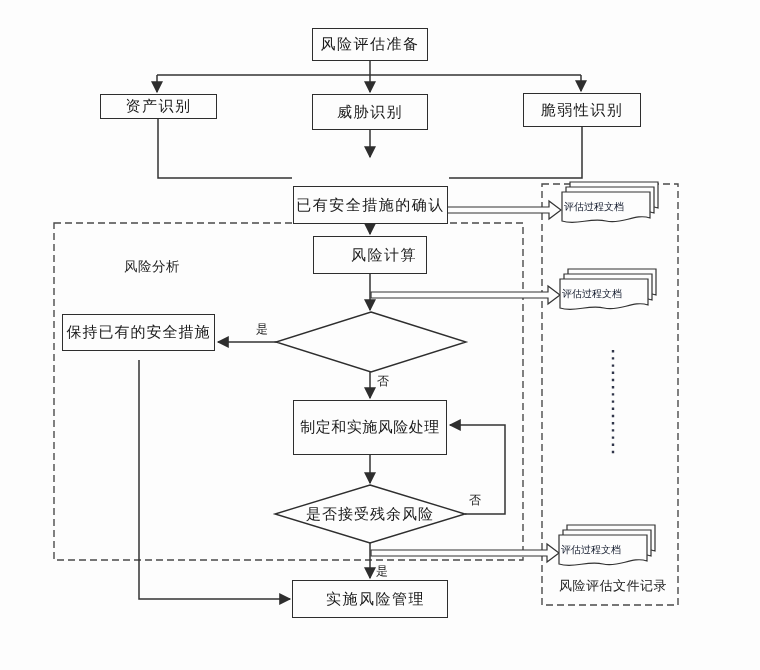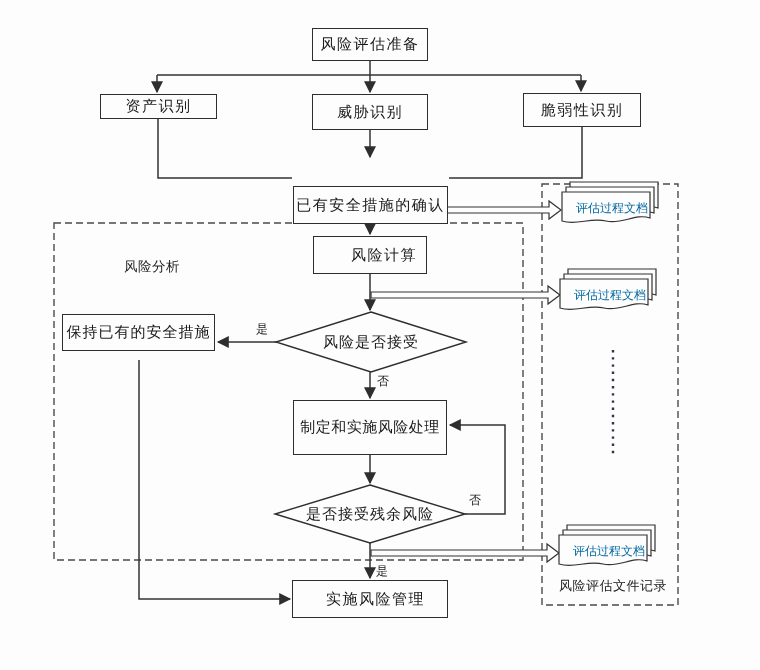--- a/index.html
+++ b/index.html
@@ -24,22 +24,22 @@
     position:absolute;z-index:3;display:flex;align-items:center;justify-content:center;
     font-size:15px;letter-spacing:1px;white-space:nowrap;background:transparent;
   }
   .slabel{
     position:absolute;z-index:3;font-size:12px;letter-spacing:0;white-space:nowrap;
   }
   .rlabel{
     position:absolute;z-index:3;font-size:13px;letter-spacing:0.5px;white-space:nowrap;text-align:right;
   }
   .doclabel{
-    position:absolute;z-index:3;font-size:12px;letter-spacing:0;white-space:nowrap;
-    text-align:right;color:#0369a1;
+    position:absolute;z-index:3;font-size:10px;letter-spacing:0;white-space:nowrap;
+    text-align:left;color:#0f172a;
   }
 </style>
 </head>
 <body>
 
 <div id="canvas">
 
   <svg id="wires" width="760" height="670" viewBox="0 0 760 670">
     <defs>
       <marker id="arr" viewBox="0 0 10 10" refX="9" refY="5" markerWidth="9.5" markerHeight="8" orient="auto-start-reverse">
@@ -114,21 +114,20 @@
   <div class="node" style="left:62px;top:314px;width:153px;height:37px;letter-spacing:1px;justify-content:center;">
     <span>保持已有的安全措施</span>
   </div>
   <div class="node twoline" style="left:293px;top:400px;width:154px;height:55px;">
     <span>制定和实施风险处理</span>
   </div>
   <div class="node" style="left:292px;top:580px;width:156px;height:38px;padding-left:11px;">
     <span>实施风险管理</span>
   </div>
 
-  <div class="dlabel" style="left:291px;top:332px;width:160px;height:20px;">风险是否接受</div>
   <div class="dlabel" style="left:280px;top:504px;width:180px;height:20px;">是否接受残余风险</div>
 
   <div class="rlabel" style="left:116px;top:258px;width:64px;font-size:13.5px;">风险分析</div>
   <div class="rlabel" style="left:553px;top:577px;width:114px;">风险评估文件记录</div>
 
   <div class="slabel" style="left:256px;top:321px;">是</div>
   <div class="slabel" style="left:377px;top:373px;">否</div>
   <div class="slabel" style="left:469px;top:492px;">否</div>
   <div class="slabel" style="left:376px;top:563px;">是</div>
 

